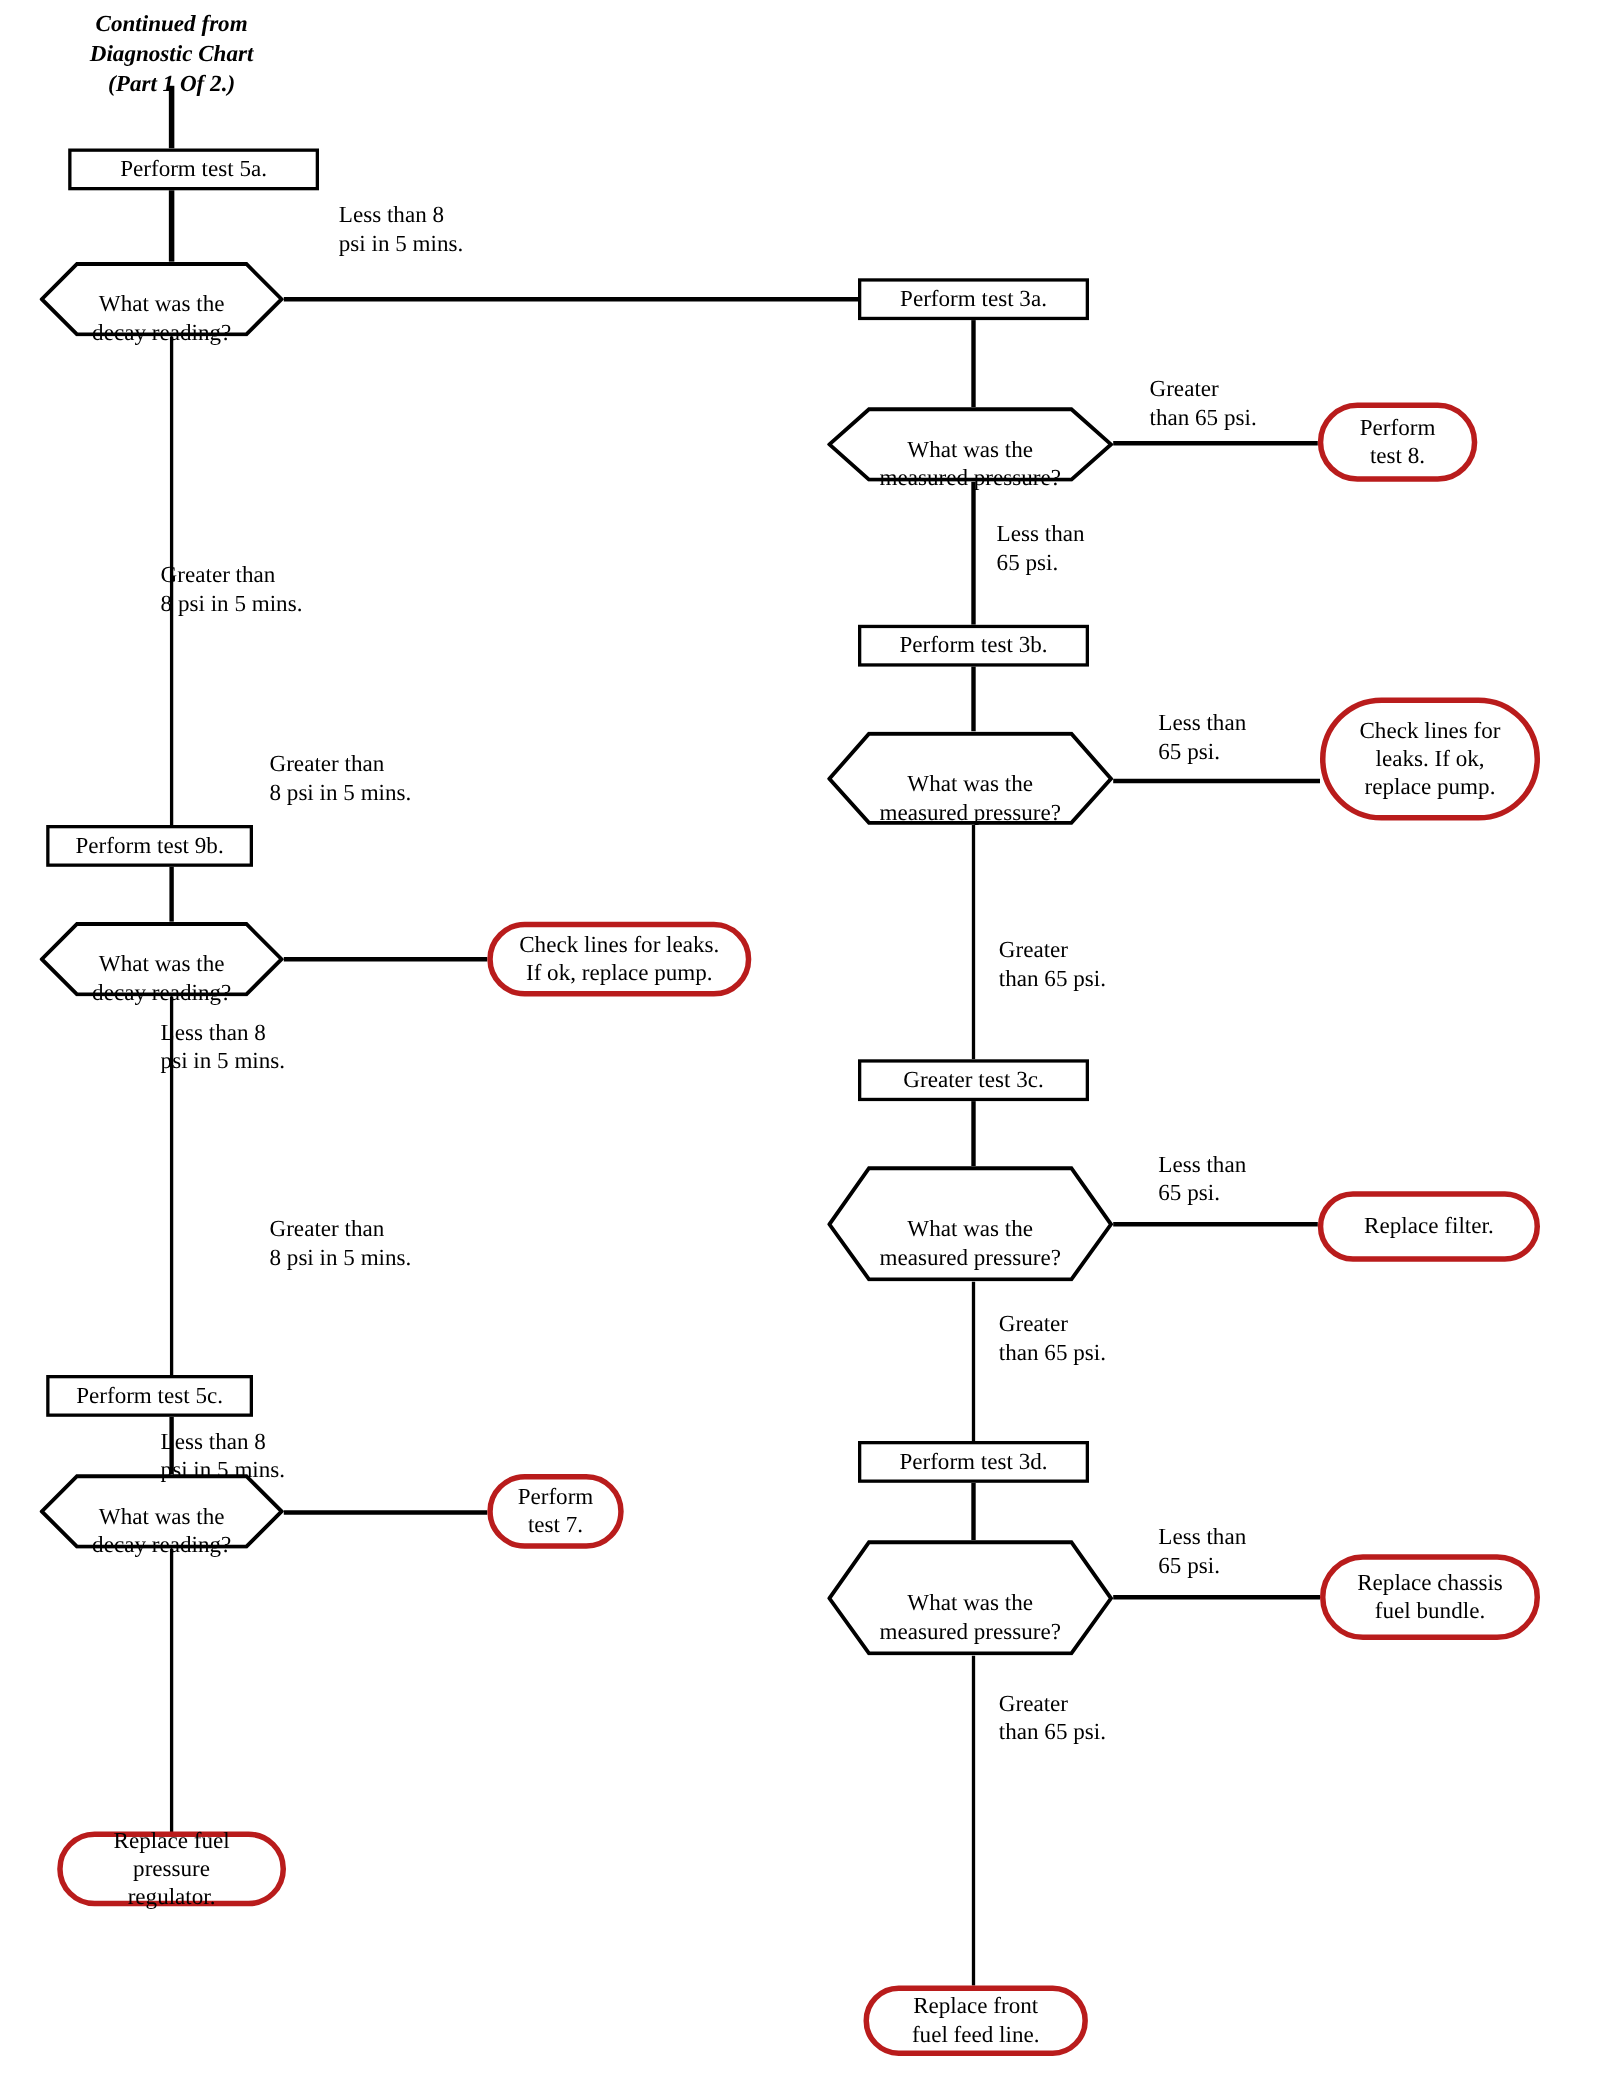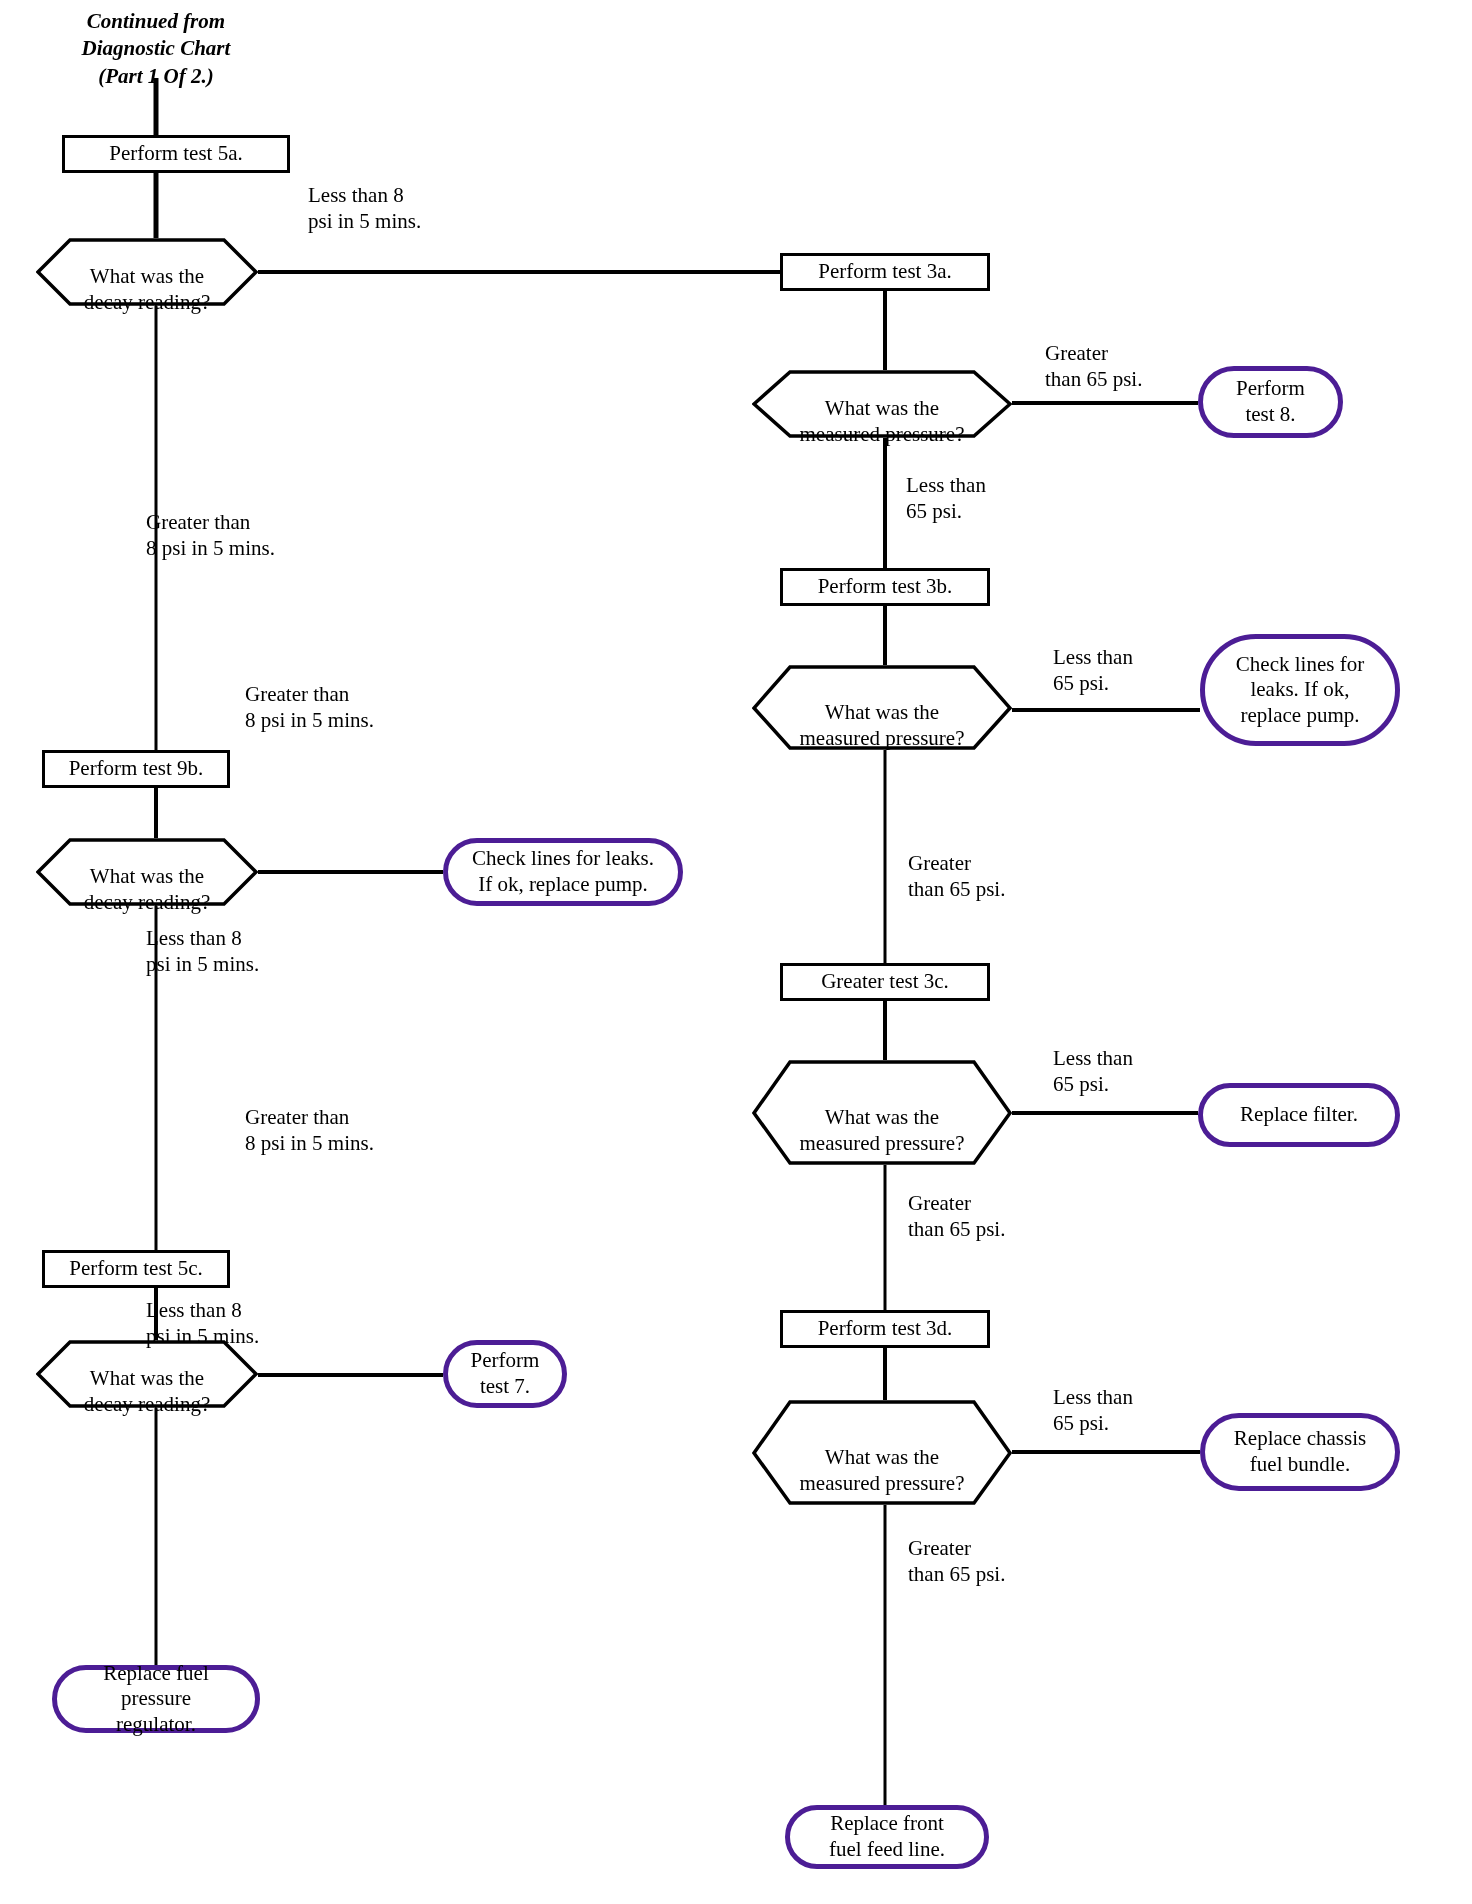--- a/index.html
+++ b/index.html
@@ -36,21 +36,21 @@
   }
   .node .txt { display: block; white-space: pre-line; }
 
   
   .process {
     border: 3px solid #000;
     font-size: 21px;
   }
   
   .terminator {
-    border: 5px solid #4c1d95;
+    border: 5px solid #b91c1c;
     border-radius: 999px;
     font-size: 21px;
   }
   
   .decision {
     font-size: 21px;
   }
   .decision .hexwrap {
     position: absolute;
     left: 0; top: 0;

